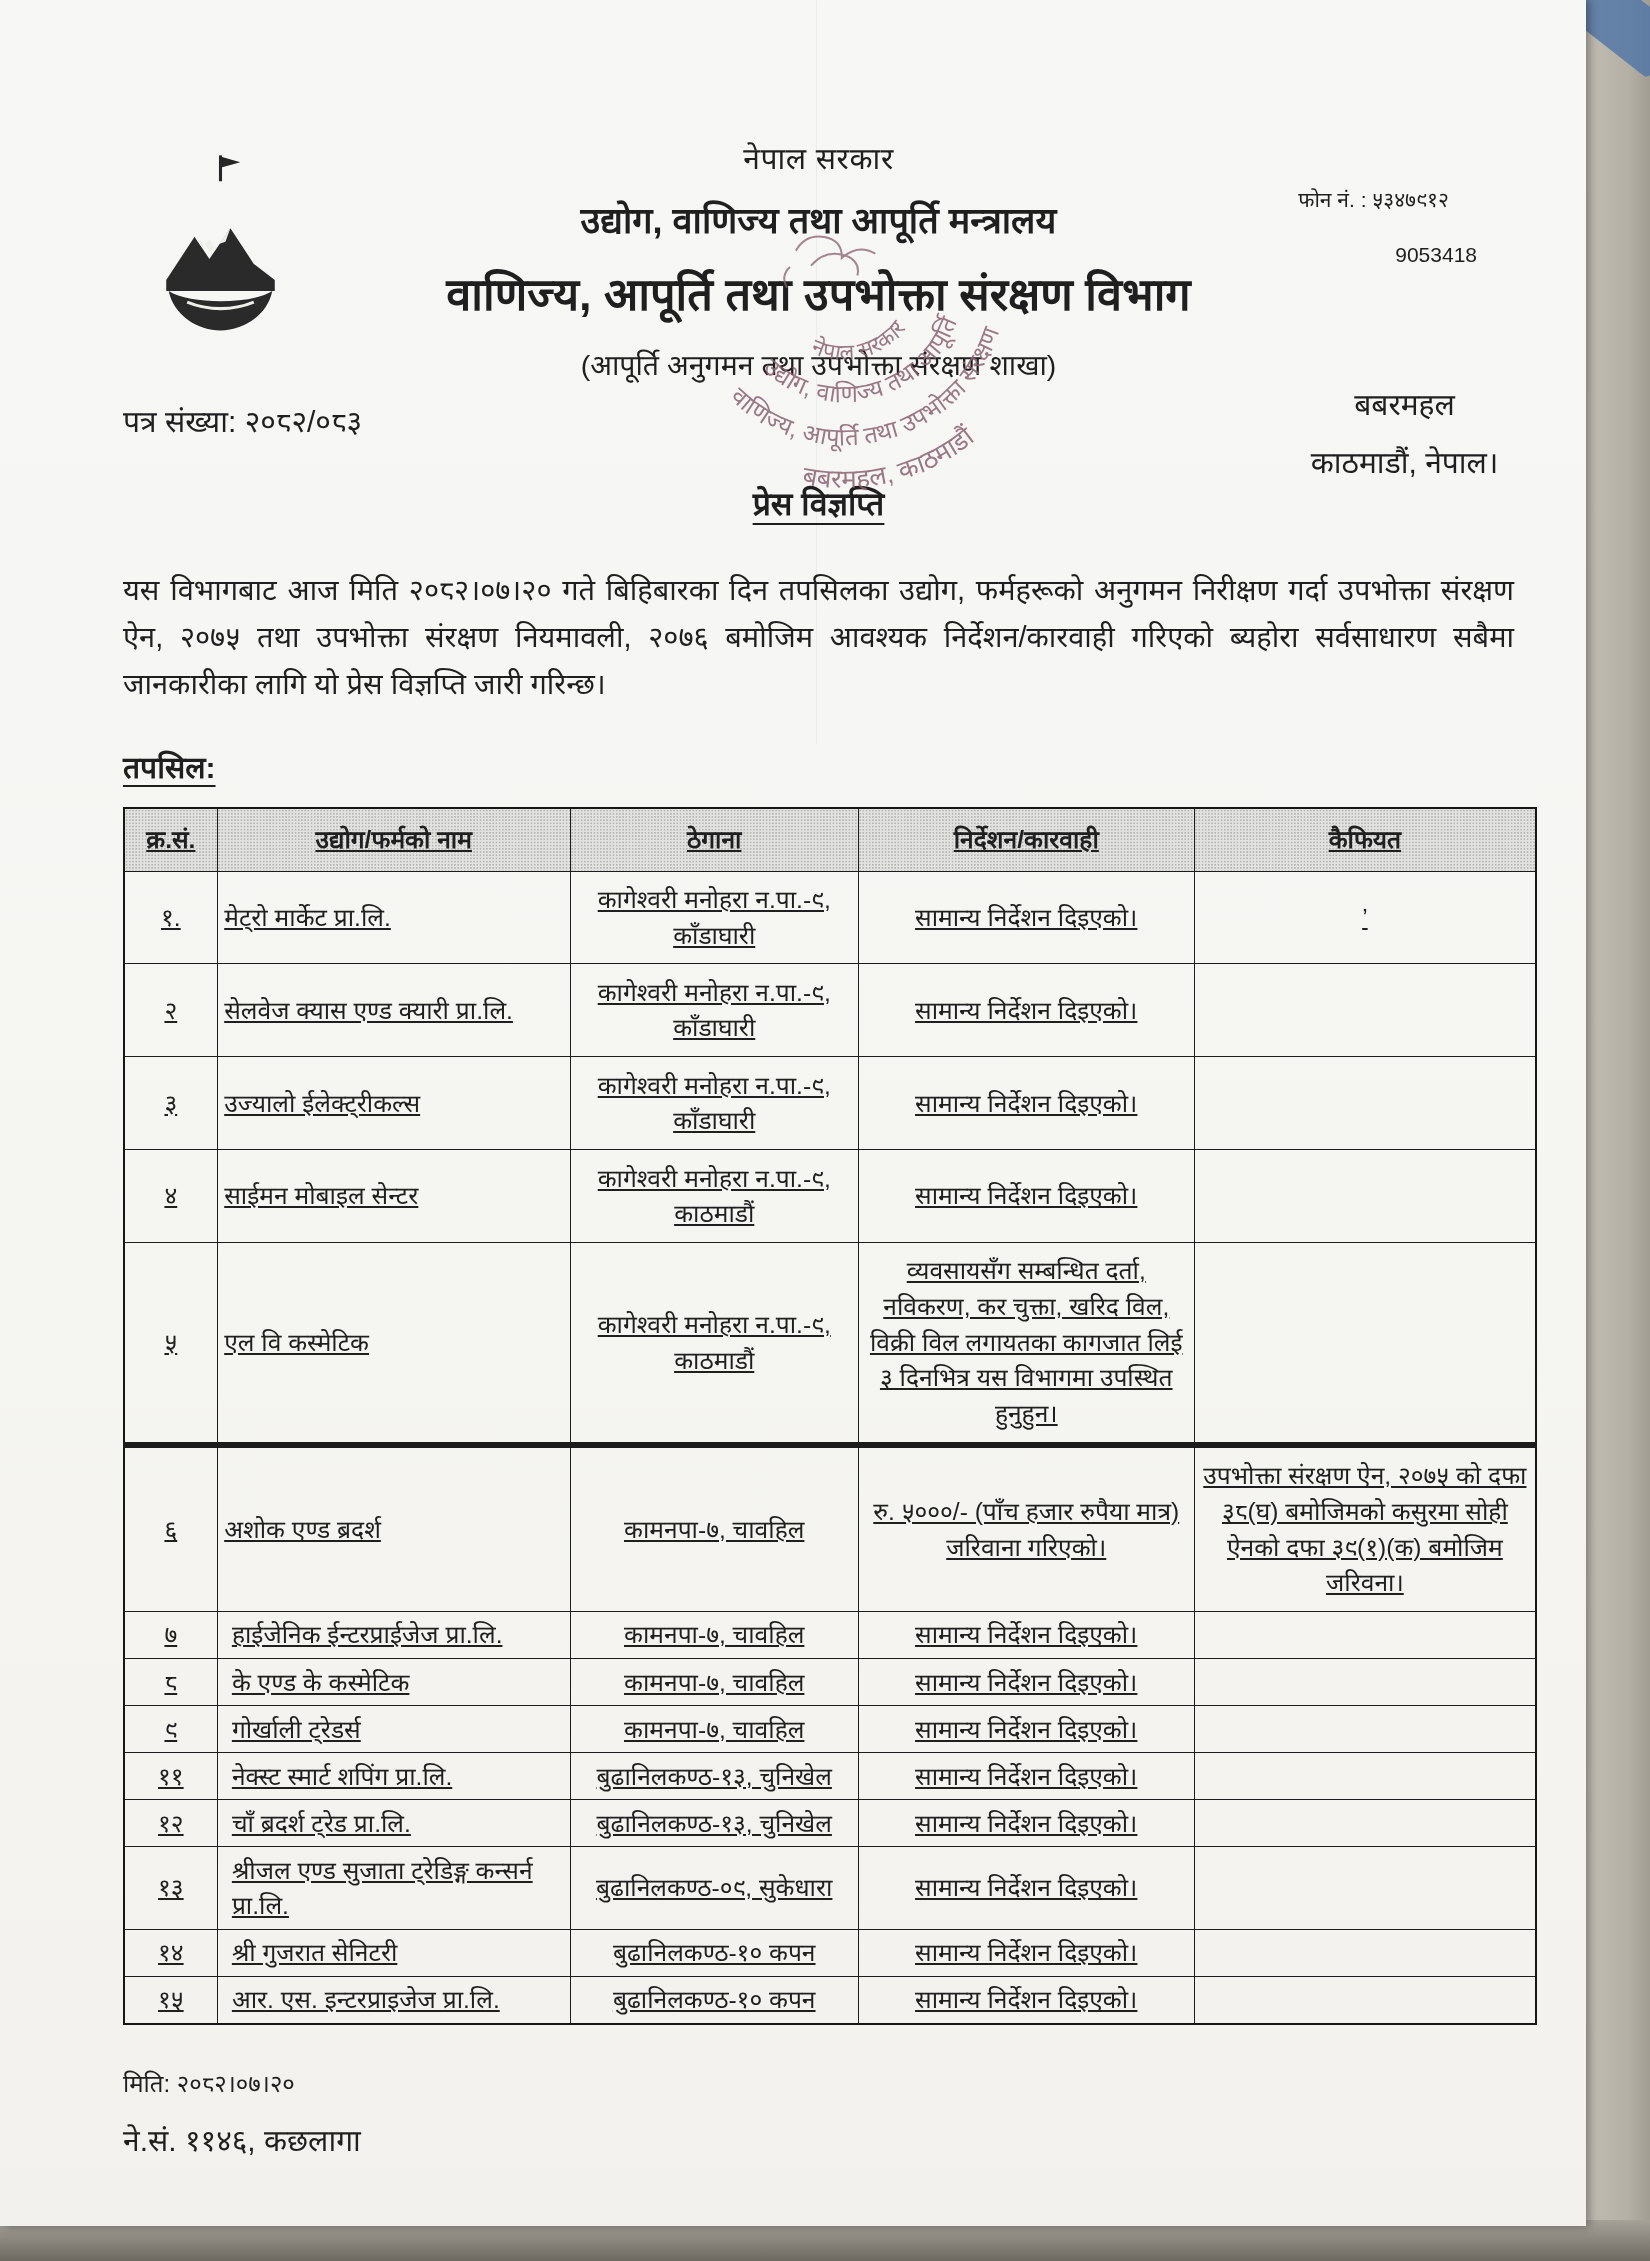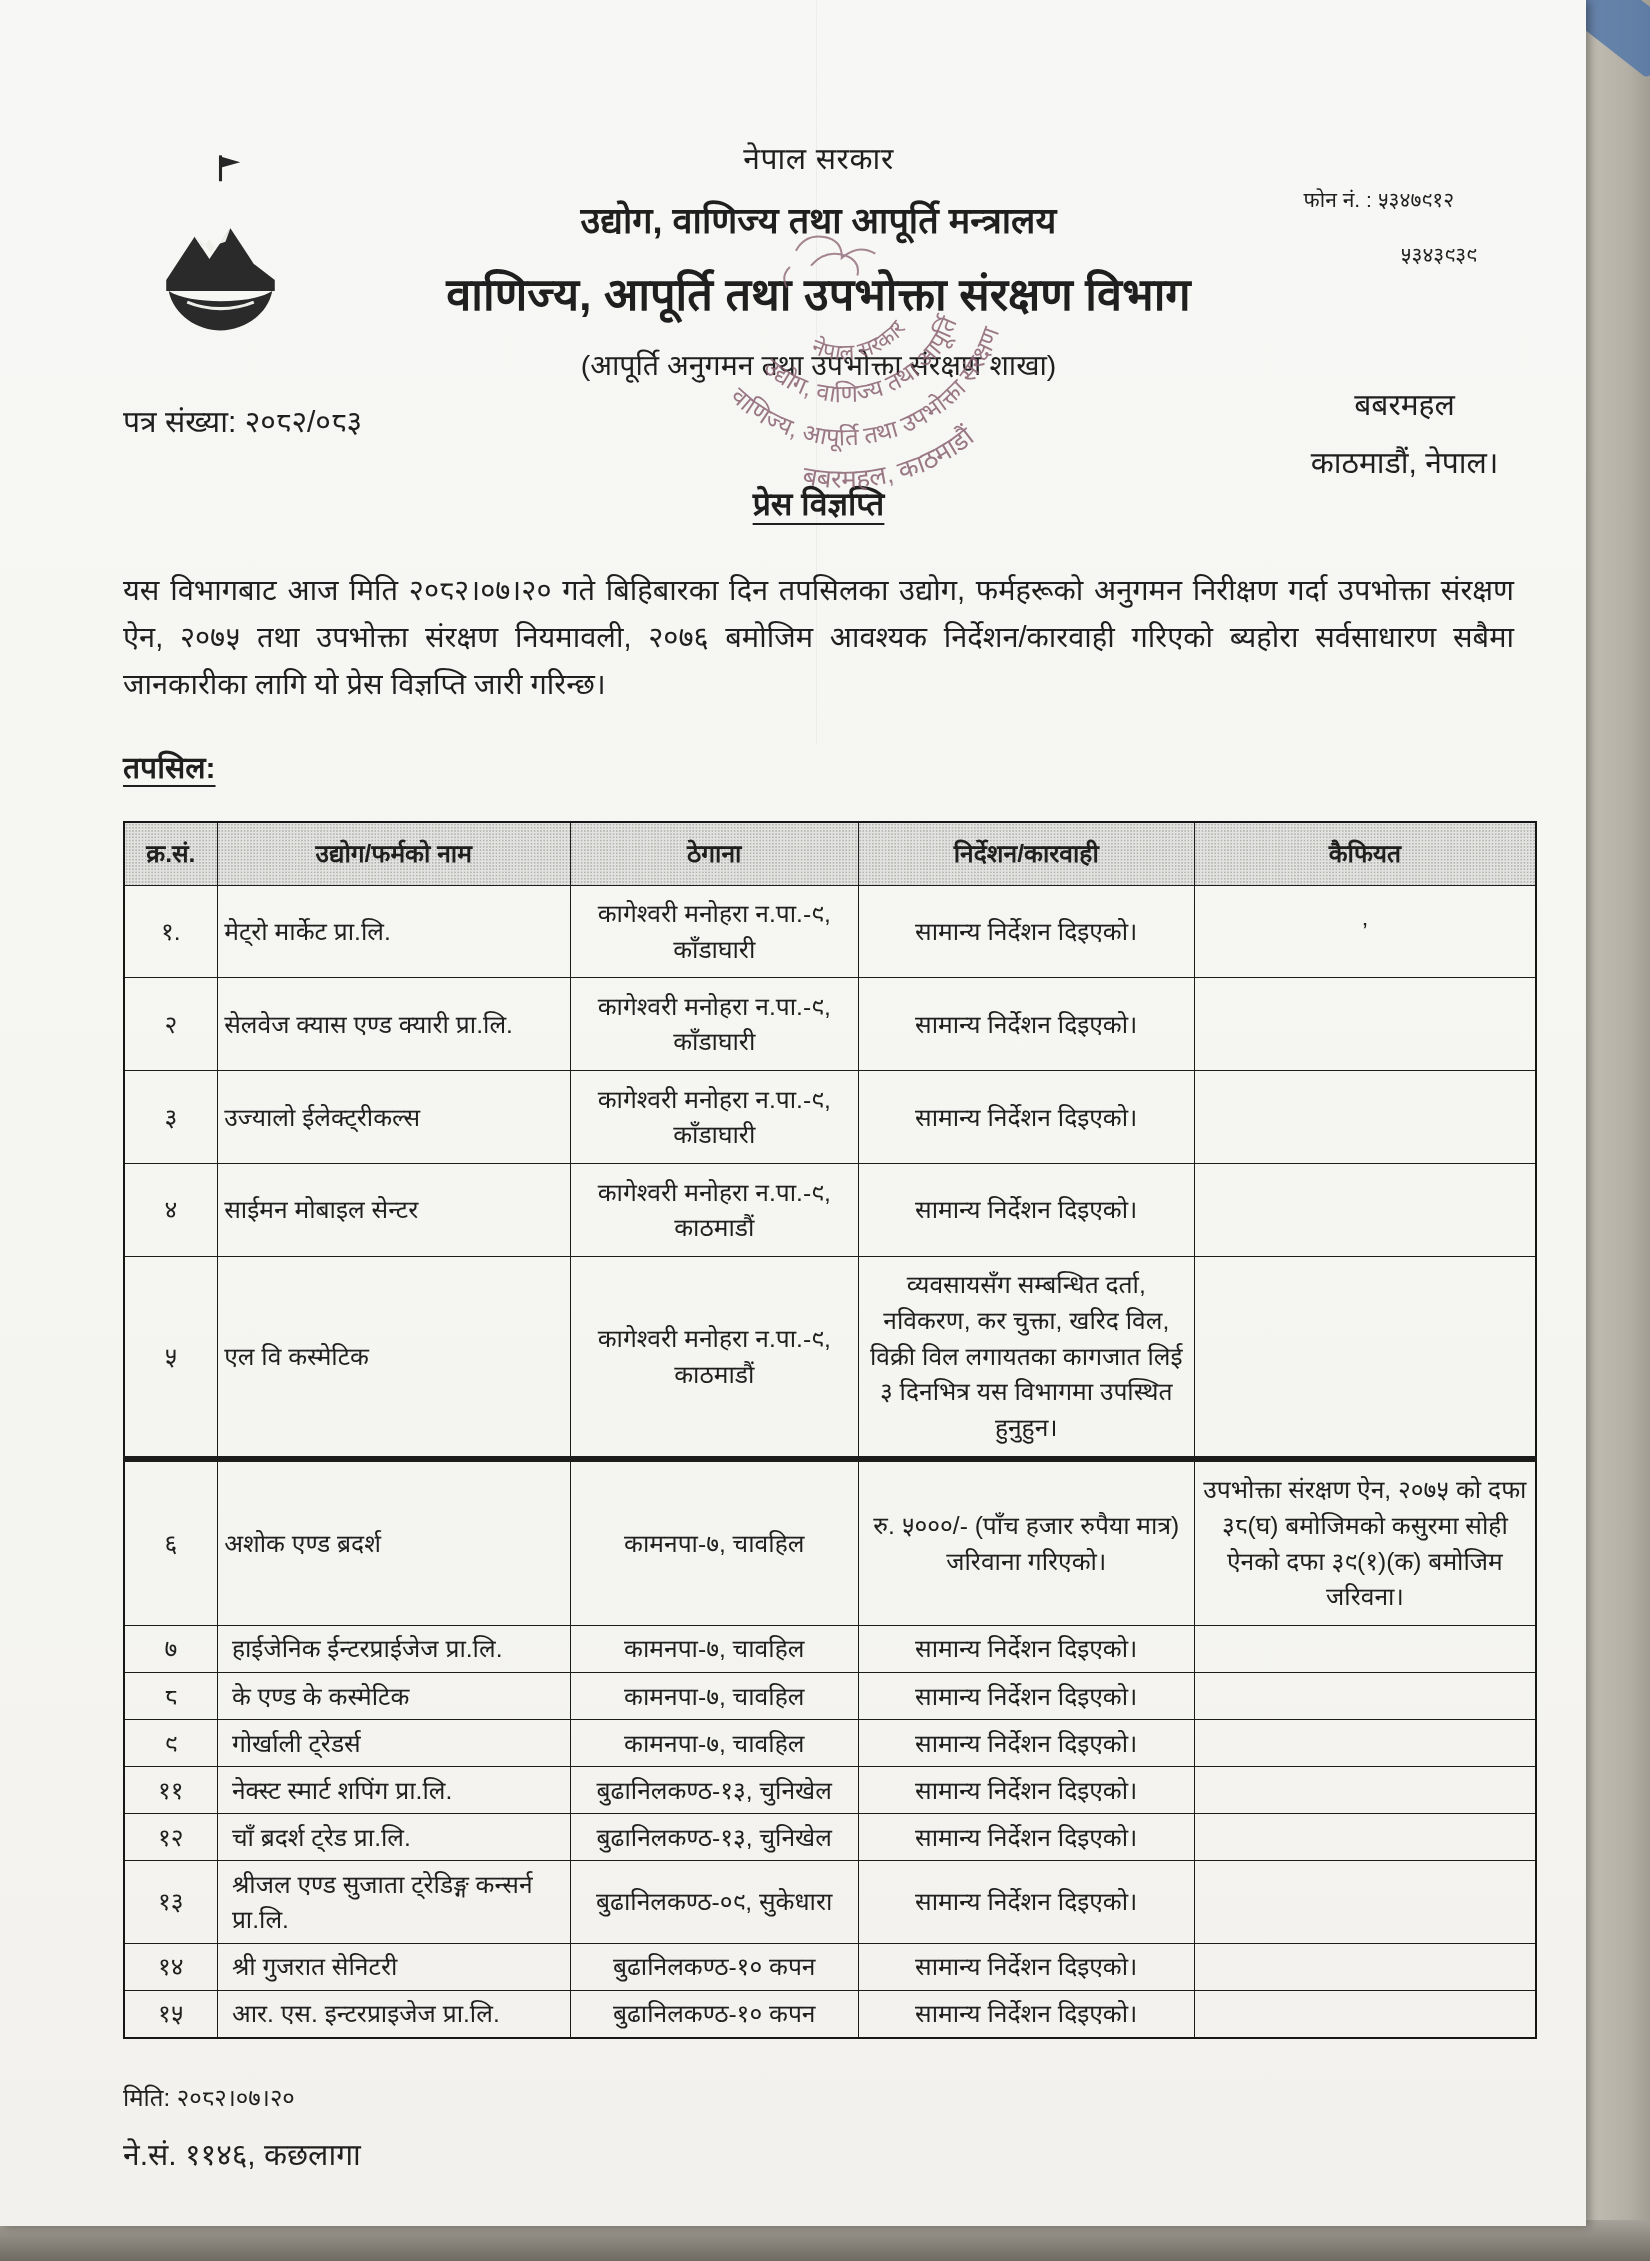--- a/index.html
+++ b/index.html
@@ -41,21 +41,21 @@
   .ref-ch{margin-top:22px;}
   .addr-block{position:absolute;left:1288px;top:383px;width:233px;text-align:center;font-size:30px;}
   .addr-line2{margin-top:17px;}
   
   .press-title{margin-top:40px;text-align:center;font-size:32px;font-weight:700;
     text-decoration:underline;text-underline-offset:7.8px;text-decoration-thickness:1.9px;}
   .body-par{margin-top:43px;font-size:29px;line-height:1.62;text-align:justify;}
   .tapasil{margin-top:38px;font-size:30px;font-weight:700;
     text-decoration:underline;text-underline-offset:6.5px;text-decoration-thickness:1.9px;}
   
-  table.main{margin-top:34px;width:1414px;border-collapse:collapse;table-layout:fixed;}
+  table.main{margin-top:20px;width:1414px;border-collapse:collapse;table-layout:fixed;text-decoration:underline;}
   table.main th,table.main td{
     border:1.9px solid #1c1c1c;font-size:24.6px;line-height:1.45;
     padding:5.2px 6.5px;text-align:center;vertical-align:middle;word-wrap:break-word;}
   table.main{border:2.6px solid #161616;}
   table.main th{
     font-weight:700;padding:13px 5.2px;
     background-color:#e2e2e0;
     background-image:radial-gradient(#b5b5b2 0.8px,transparent 0.8px);
     background-size:3.2px 3.2px;}
   table.main td.cell-name{text-align:left;padding-left:14.2px;}
@@ -122,21 +122,21 @@
     <g fill="#8a6272" font-family="Liberation Sans, DejaVu Sans, sans-serif">
       <text font-size="34"><textPath href="#arc1" startOffset="50%" text-anchor="middle">नेपाल सरकार</textPath></text>
       <text font-size="37"><textPath href="#arc2" startOffset="50%" text-anchor="middle">उद्योग, वाणिज्य तथा आपूर्ति</textPath></text>
       <text font-size="37"><textPath href="#arc3" startOffset="50%" text-anchor="middle">वाणिज्य, आपूर्ति तथा उपभोक्ता संरक्षण</textPath></text>
       <text font-size="40"><textPath href="#arc4" startOffset="50%" text-anchor="middle">बबरमहल, काठमाडौं</textPath></text>
     </g>
   </svg>
 
   <div class="phone-block">
     <div><span>फोन नं. :</span> <span>५३४७९१२</span></div>
-    <div class="phone-line2">५३४३९३९</div>
+    <div class="phone-line2">9053418</div>
   </div>
 
   <div class="addr-block">
     <div>बबरमहल</div>
     <div class="addr-line2">काठमाडौं, नेपाल।</div>
   </div>
 
   <div class="gov-header">
     <div class="line-government">नेपाल सरकार</div>
     <div class="line-ministry">उद्योग, वाणिज्य तथा आपूर्ति मन्त्रालय</div>

